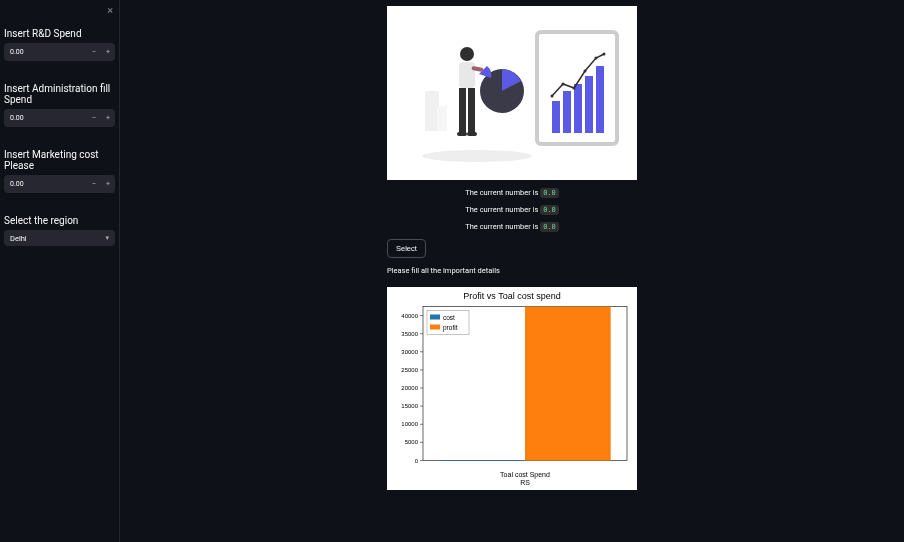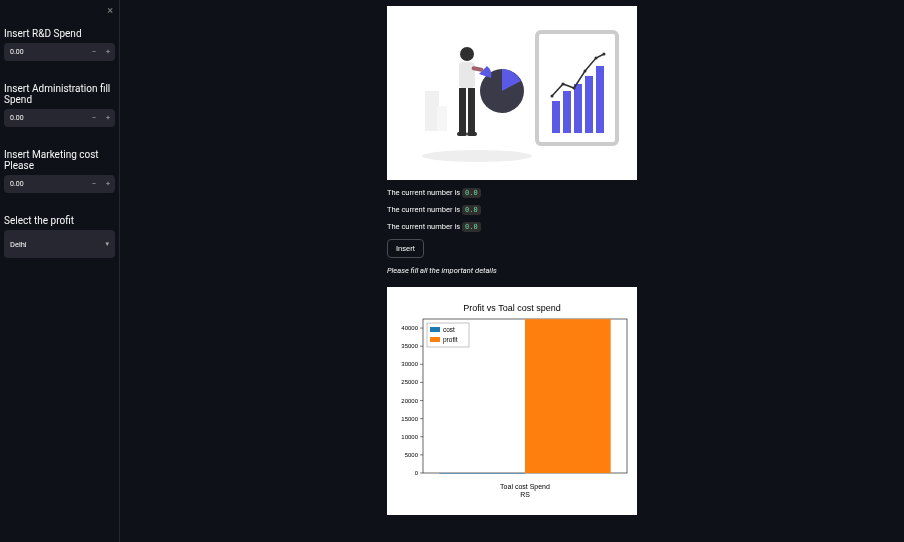--- a/index.html
+++ b/index.html
@@ -4,31 +4,31 @@
 <style>
   * { box-sizing: border-box; margin: 0; padding: 0; }
   html, body { width: 904px; height: 542px; overflow: hidden; background: #0e1117; color: #fafafa; font-family: -apple-system, BlinkMacSystemFont, "Segoe UI", Roboto, sans-serif; font-size: 9px; }
   .app { display: flex; width: 100%; height: 100%; }
   .sidebar { width: 120px; background: #0e1117; border-right: 1px solid #262730; padding: 6px 4px; position: relative; }
   .close-btn { position: absolute; top: 4px; right: 6px; color: #888; cursor: pointer; font-size: 11px; }
   .field-label { font-size: 10px; font-weight: 400; color: #fafafa; margin-top: 22px; margin-bottom: 4px; }
   .num-input { display: flex; align-items: center; background: #262730; border-radius: 4px; height: 18px; overflow: hidden; }
   .num-input .val { flex: 1; padding: 0 6px; font-size: 7px; color: #fafafa; }
   .num-input .step { width: 14px; text-align: center; color: #aaa; cursor: pointer; font-size: 8px; line-height: 18px; }
-  .select-box { display: flex; align-items: center; justify-content: space-between; background: #262730; border-radius: 4px; height: 28px; padding: 0 6px; font-size: 7.5px; }
+  .select-box { display: flex; align-items: center; justify-content: space-between; background: #262730; border-radius: 4px; height: 16px; padding: 0 6px; font-size: 7.5px; }
   .select-box .chev { color: #aaa; font-size: 7px; }
   .main { flex: 1; overflow: auto; padding: 6px 0; display: flex; flex-direction: column; align-items: center; }
   .content-col { width: 250px; }
   .hero { width: 250px; height: 174px; background: #fff; display: flex; align-items: center; justify-content: center; position: relative; }
   .hero svg { width: 100%; height: 100%; }
-  .status-line { font-size: 7.5px; color: #fafafa; margin-top: 8px; }
+  .status-line { font-size: 7.5px; color: #fafafa; margin-top: 8px; text-align: center; }
   .status-line .code { background: #2e2e2e; border-radius: 3px; padding: 1px 3px; font-family: monospace; font-size: 7px; color: #6fcf97; }
   .predict-btn { margin-top: 8px; display: inline-block; padding: 4px 8px; font-size: 7.5px; color: #fafafa; background: #0e1117; border: 1px solid #4a4b55; border-radius: 4px; cursor: pointer; }
-  .warn { font-size: 7.5px; margin-top: 8px; color: #fafafa; font-style: italic; }
-  .chart { width: 250px; height: 228px; background: #fff; margin-top: 12px; position: relative; }
+  .warn { font-size: 7.5px; margin-top: 8px; color: #fafafa; }
+  .chart { width: 250px; height: 203px; background: #fff; margin-top: 12px; position: relative; }
   .chart svg { width: 100%; height: 100%; }
   .chart text { font-family: sans-serif; }
 </style>
 </head>
 <body>
 
 <div class="app">
   <aside class="sidebar">
     <span class="close-btn">×</span>
 
@@ -46,21 +46,21 @@
       <span class="step">+</span>
     </div>
 
     <div class="field-label">Insert Marketing cost Please</div>
     <div class="num-input">
       <span class="val">0.00</span>
       <span class="step">−</span>
       <span class="step">+</span>
     </div>
 
-    <div class="field-label">Select the profit</div>
+    <div class="field-label">Select the region</div>
     <div class="select-box">
       <span>Delhi</span>
       <span class="chev">▾</span>
     </div>
   </aside>
 
   <main class="main">
     <div class="content-col">
 
       <div class="hero">
@@ -103,21 +103,21 @@
         </svg>
       </div>
 
       <div id="status-lines">
           <div class="status-line"><span>The current number is </span><span class="code">0.0</span></div>
           <div class="status-line"><span>The current number is </span><span class="code">0.0</span></div>
           <div class="status-line"><span>The current number is </span><span class="code">0.0</span></div>
         </div>
 
 
-      <button class="predict-btn">Insert</button>
+      <button class="predict-btn">Select</button>
 
       <div class="warn">Please fill all the important details</div>
 
       <div class="chart">
         <svg viewBox="0 0 250 200" id="chart-svg">
             <rect x="36" y="18" width="204" height="154" fill="#fff" stroke="#000" stroke-width="0.6"></rect>
             <text x="125" y="10" text-anchor="middle" font-size="9" fill="#000">Profit vs Toal cost spend</text>
             <line x1="33" y1="172" x2="36" y2="172" stroke="#000" stroke-width="0.5"></line>
             <text x="31" y="174" text-anchor="end" font-size="6" fill="#000">0</text>
             <line x1="33" y1="153.88235294117646" x2="36" y2="153.88235294117646" stroke="#000" stroke-width="0.5"></line>

